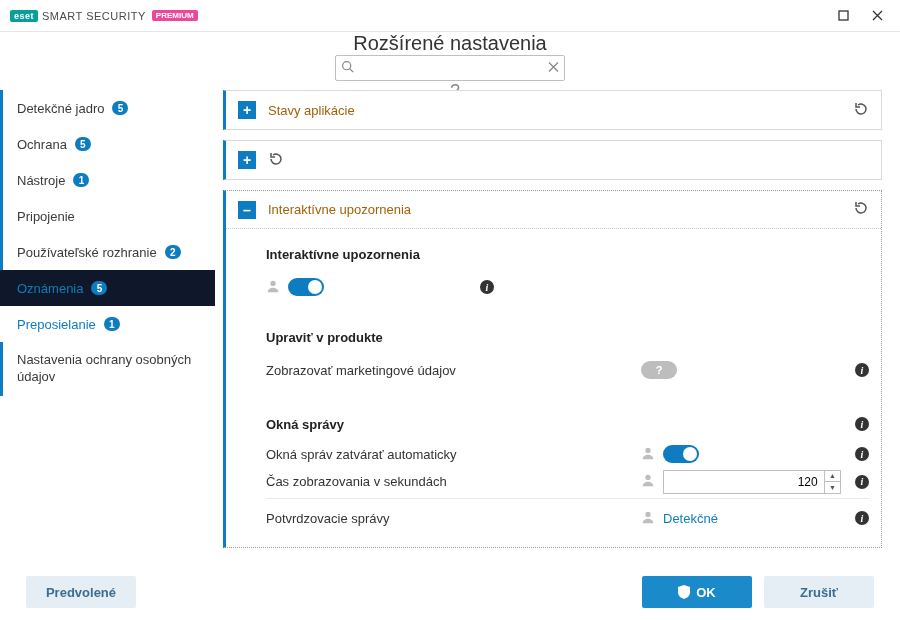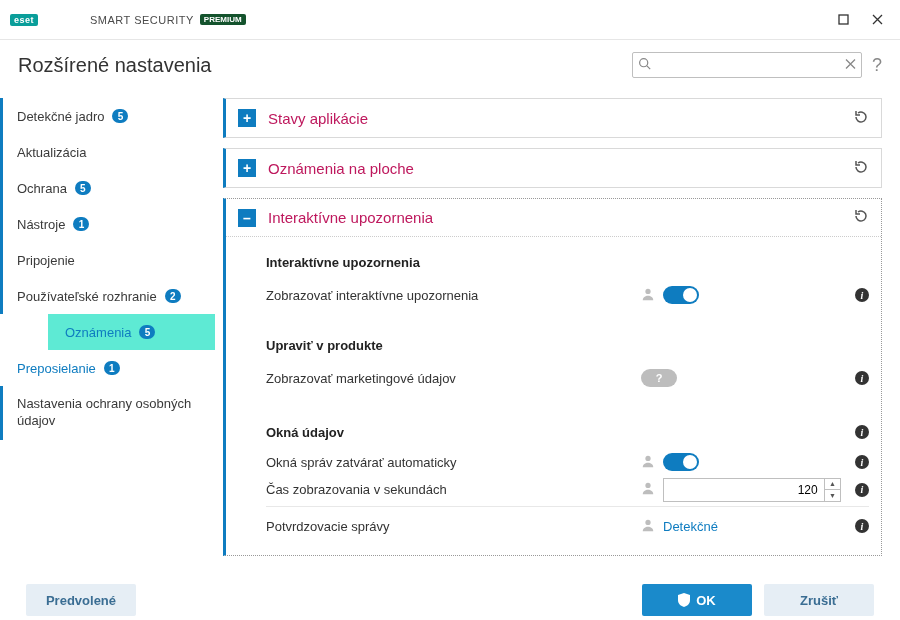--- a/index.html
+++ b/index.html
@@ -1,49 +1,49 @@
 <!DOCTYPE html>
 <html><head>
 <meta charset="utf-8">
 <style>
   * { box-sizing: border-box; margin: 0; padding: 0; font-family: "Segoe UI", Arial, sans-serif; }
   body { width: 900px; height: 620px; background: #fff; overflow: hidden; font-size: 13px; color: #222; }
-  .titlebar { height: 40px; display: flex; align-items: center; padding: 0 6px 0 10px; border-bottom: 1px solid #e6e6e6; }
+  .titlebar { height: 32px; display: flex; align-items: center; padding: 0 6px 0 10px; border-bottom: 1px solid #e6e6e6; }
   .brand { display: flex; align-items: center; gap: 4px; }
   .brand-eset { background: #0a9e9a; color: #fff; font-size: 9px; font-weight: 700; padding: 1px 4px; border-radius: 2px; letter-spacing: 0.5px; }
-  .brand-text { font-size: 11px; color: #4a4a4a; letter-spacing: 0.5px; margin-left: 48px; }
-  .brand-premium { background: #14532d; color: #fff; font-size: 8px; font-weight: 600; padding: 1px 4px; border-radius: 2px; margin-left: 2px; }
+  .brand-text { font-size: 11px; color: #4a4a4a; letter-spacing: 0.5px; }
+  .brand-premium { background: #ec4899; color: #fff; font-size: 8px; font-weight: 600; padding: 1px 4px; border-radius: 2px; margin-left: 2px; }
   .titlebar-spacer { flex: 1; }
   .win-btn { width: 34px; height: 28px; display: flex; align-items: center; justify-content: center; cursor: pointer; }
   .win-btn svg { width: 11px; height: 11px; stroke: #333; stroke-width: 1.3; fill: none; }
 
-  .header { height: 50px; display: flex; align-items: center; padding: 0 18px; }
+  .header { height: 50px; display: flex; align-items: center; padding: 0 18px; flex-direction: column; }
   .page-title { font-size: 20px; color: #333; font-weight: 400; }
   .header-spacer { flex: 1; }
   .search-wrap { position: relative; width: 230px; }
   .search-input { width: 100%; height: 26px; border: 1px solid #bfbfbf; border-radius: 2px; padding: 0 26px 0 26px; font-size: 12px; outline: none; }
   .search-icon-l { position: absolute; left: 6px; top: 50%; transform: translateY(-50%); color: #888; }
   .search-icon-r { position: absolute; right: 6px; top: 50%; transform: translateY(-50%); color: #888; cursor: pointer; }
   .help-btn { margin-left: 10px; color: #888; font-size: 18px; cursor: pointer; }
 
   .body { display: flex; height: 480px; }
   .sidebar { width: 215px; padding: 8px 0; }
   .side-item { display: flex; align-items: center; gap: 8px; height: 36px; padding: 0 14px; cursor: pointer; border-left: 3px solid transparent; color: #3a3a3a; font-size: 13px; }
   .side-item.top { border-left-color: #0e7cc0; }
   .side-item.sub { padding-left: 14px; color: #0e7cc0; }
-  .side-item.sub.active { background: #5eead4; margin-left: 48px; }
+  .side-item.sub.active { background: #0f172a; }
   .side-item.static { cursor: default; height: auto; padding-top: 10px; padding-bottom: 10px; line-height: 1.3; }
   .badge { background: #0e7cc0; color: #fff; font-size: 10px; font-weight: 600; min-width: 16px; height: 14px; border-radius: 7px; display: inline-flex; align-items: center; justify-content: center; padding: 0 4px; }
 
   .main { flex: 1; padding: 8px 18px 0 8px; overflow-y: auto; }
   .panel { border: 1px solid #d9d9d9; border-left: 3px solid #0e7cc0; margin-bottom: 10px; background: #fff; }
   .panel-head { height: 38px; display: flex; align-items: center; padding: 0 12px; cursor: pointer; gap: 12px; }
   .panel.open .panel-head { border-bottom: 1px dotted #ccc; }
   .expand-box { width: 18px; height: 18px; background: #0e7cc0; display: flex; align-items: center; justify-content: center; color: #fff; font-weight: 700; font-size: 14px; line-height: 1; }
-  .panel-title { font-size: 15px; color: #be185d; flex: 1; }
+  .panel-title { font-size: 13px; color: #a16207; flex: 1; }
   .reset-icon { color: #555; cursor: pointer; }
   .panel-body { padding: 6px 12px 14px 40px; }
   .section-title { font-weight: 600; font-size: 13px; margin: 12px 0 10px; }
   .row { display: flex; align-items: center; min-height: 30px; gap: 8px; }
   .row-label { flex: 1; font-size: 13px; color: #333; }
   .divider-row { border-bottom: 1px solid #e8e8e8; padding-bottom: 4px; margin-bottom: 4px; }
   .user-icon { color: #bdbdbd; }
   .info-icon { width: 14px; height: 14px; background: #333; color: #fff; border-radius: 50%; display: inline-flex; align-items: center; justify-content: center; font-size: 10px; font-weight: 700; font-style: italic; font-family: Georgia, serif; cursor: pointer; }
 
   .toggle { width: 36px; height: 18px; border-radius: 9px; position: relative; cursor: pointer; }
@@ -113,23 +113,20 @@
   <div class="help-btn">?</div>
 </div>
 
 <div class="body">
   <div class="sidebar">
     <div class="side-item top">
       <span>Detekčné jadro</span>
       <span class="badge">5</span>
     </div>
     <div class="side-item top">
-      <span>Aktualizácia</span>
-    </div>
-    <div class="side-item top">
       <span>Ochrana</span>
       <span class="badge">5</span>
     </div>
     <div class="side-item top">
       <span>Nástroje</span>
       <span class="badge">1</span>
     </div>
     <div class="side-item top">
       <span>Pripojenie</span>
     </div>
@@ -161,21 +158,20 @@
               <path d="M3 8a5 5 0 1 0 2-4"></path>
               <path d="M3 2v4h4"></path>
             </svg>
         </span>
       </div>
     </div>
 
     <div class="panel">
       <div class="panel-head">
         <div class="expand-box">+</div>
-        <div class="panel-title">Oznámenia na ploche</div>
         <span class="reset-icon">
           <svg width="16" height="16" viewBox="0 0 16 16" fill="none" stroke="#555" stroke-width="1.5">
               <path d="M3 8a5 5 0 1 0 2-4"></path>
               <path d="M3 2v4h4"></path>
             </svg>
         </span>
       </div>
     </div>
 
     <div class="panel open" style="border:1px dotted #999; border-left:3px solid #0e7cc0;">
@@ -186,21 +182,20 @@
           <svg width="16" height="16" viewBox="0 0 16 16" fill="none" stroke="#555" stroke-width="1.5">
               <path d="M3 8a5 5 0 1 0 2-4"></path>
               <path d="M3 2v4h4"></path>
             </svg>
         </span>
       </div>
       <div class="panel-body">
 
         <div class="section-title">Interaktívne upozornenia</div>
         <div class="row">
-          <div class="row-label">Zobrazovať interaktívne upozornenia</div>
           <div class="ctrl-col">
             <span class="user-icon"><svg width="14" height="14" viewBox="0 0 16 16" fill="#bdbdbd">
                   <circle cx="8" cy="5" r="3"></circle>
                   <path d="M2 15c0-3 3-5 6-5s6 2 6 5z"></path>
                 </svg></span>
             <div class="toggle on">
                 <div class="knob"></div>
               </div>
           </div>
           <div class="info-col">
@@ -213,21 +208,21 @@
           <div class="row-label">Zobrazovať marketingové údajov</div>
           <div class="ctrl-col">
             <div class="toggle off locked"></div>
           </div>
           <div class="info-col">
               <span class="info-icon">i</span>
             </div>
         </div>
 
         <div class="row" style="margin-top:24px">
-          <div class="section-title" style="margin:0; flex:1">Okná údajov</div>
+          <div class="section-title" style="margin:0; flex:1">Okná správy</div>
           <div class="info-col">
               <span class="info-icon">i</span>
             </div>
         </div>
         <div class="row">
           <div class="row-label">Okná správ zatvárať automaticky</div>
           <div class="ctrl-col">
             <span class="user-icon"><svg width="14" height="14" viewBox="0 0 16 16" fill="#bdbdbd">
                   <circle cx="8" cy="5" r="3"></circle>
                   <path d="M2 15c0-3 3-5 6-5s6 2 6 5z"></path>

